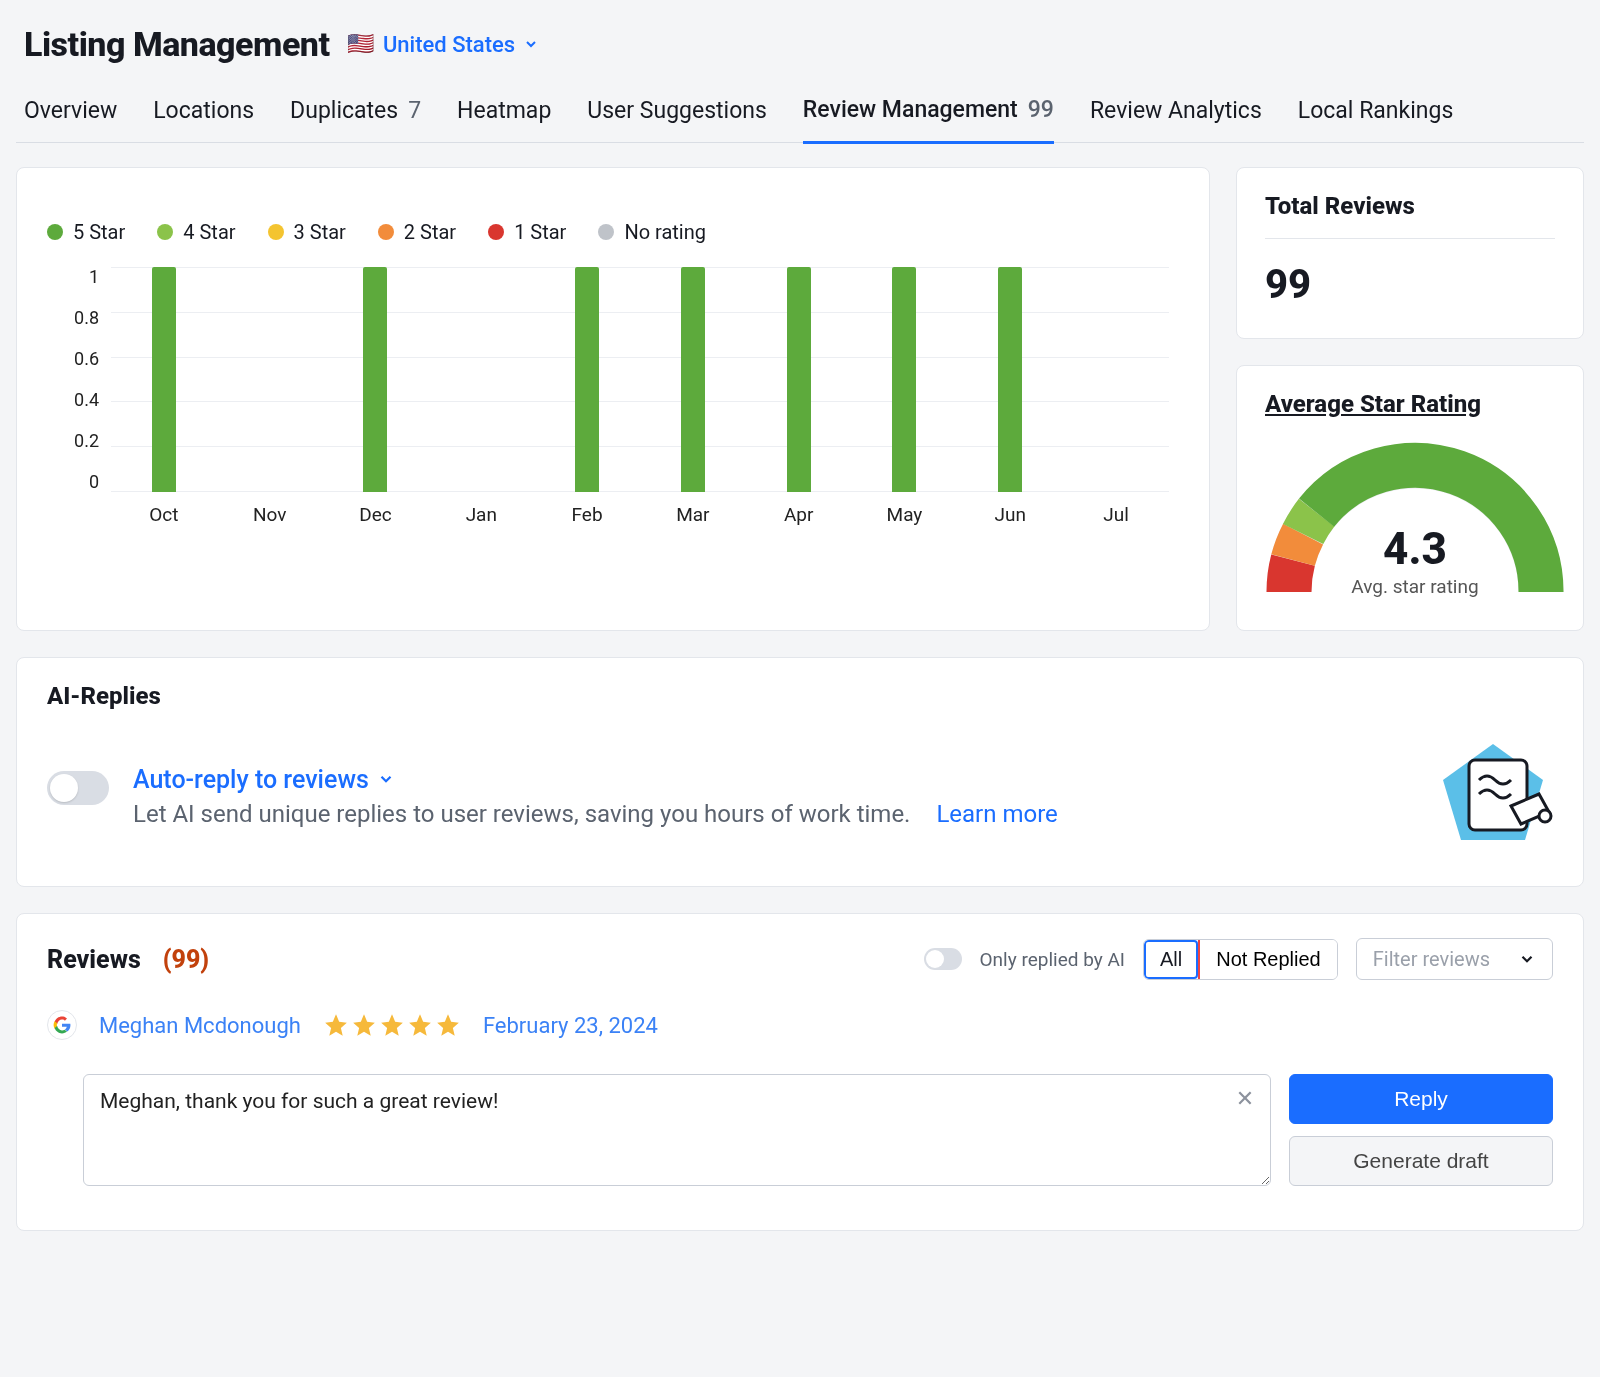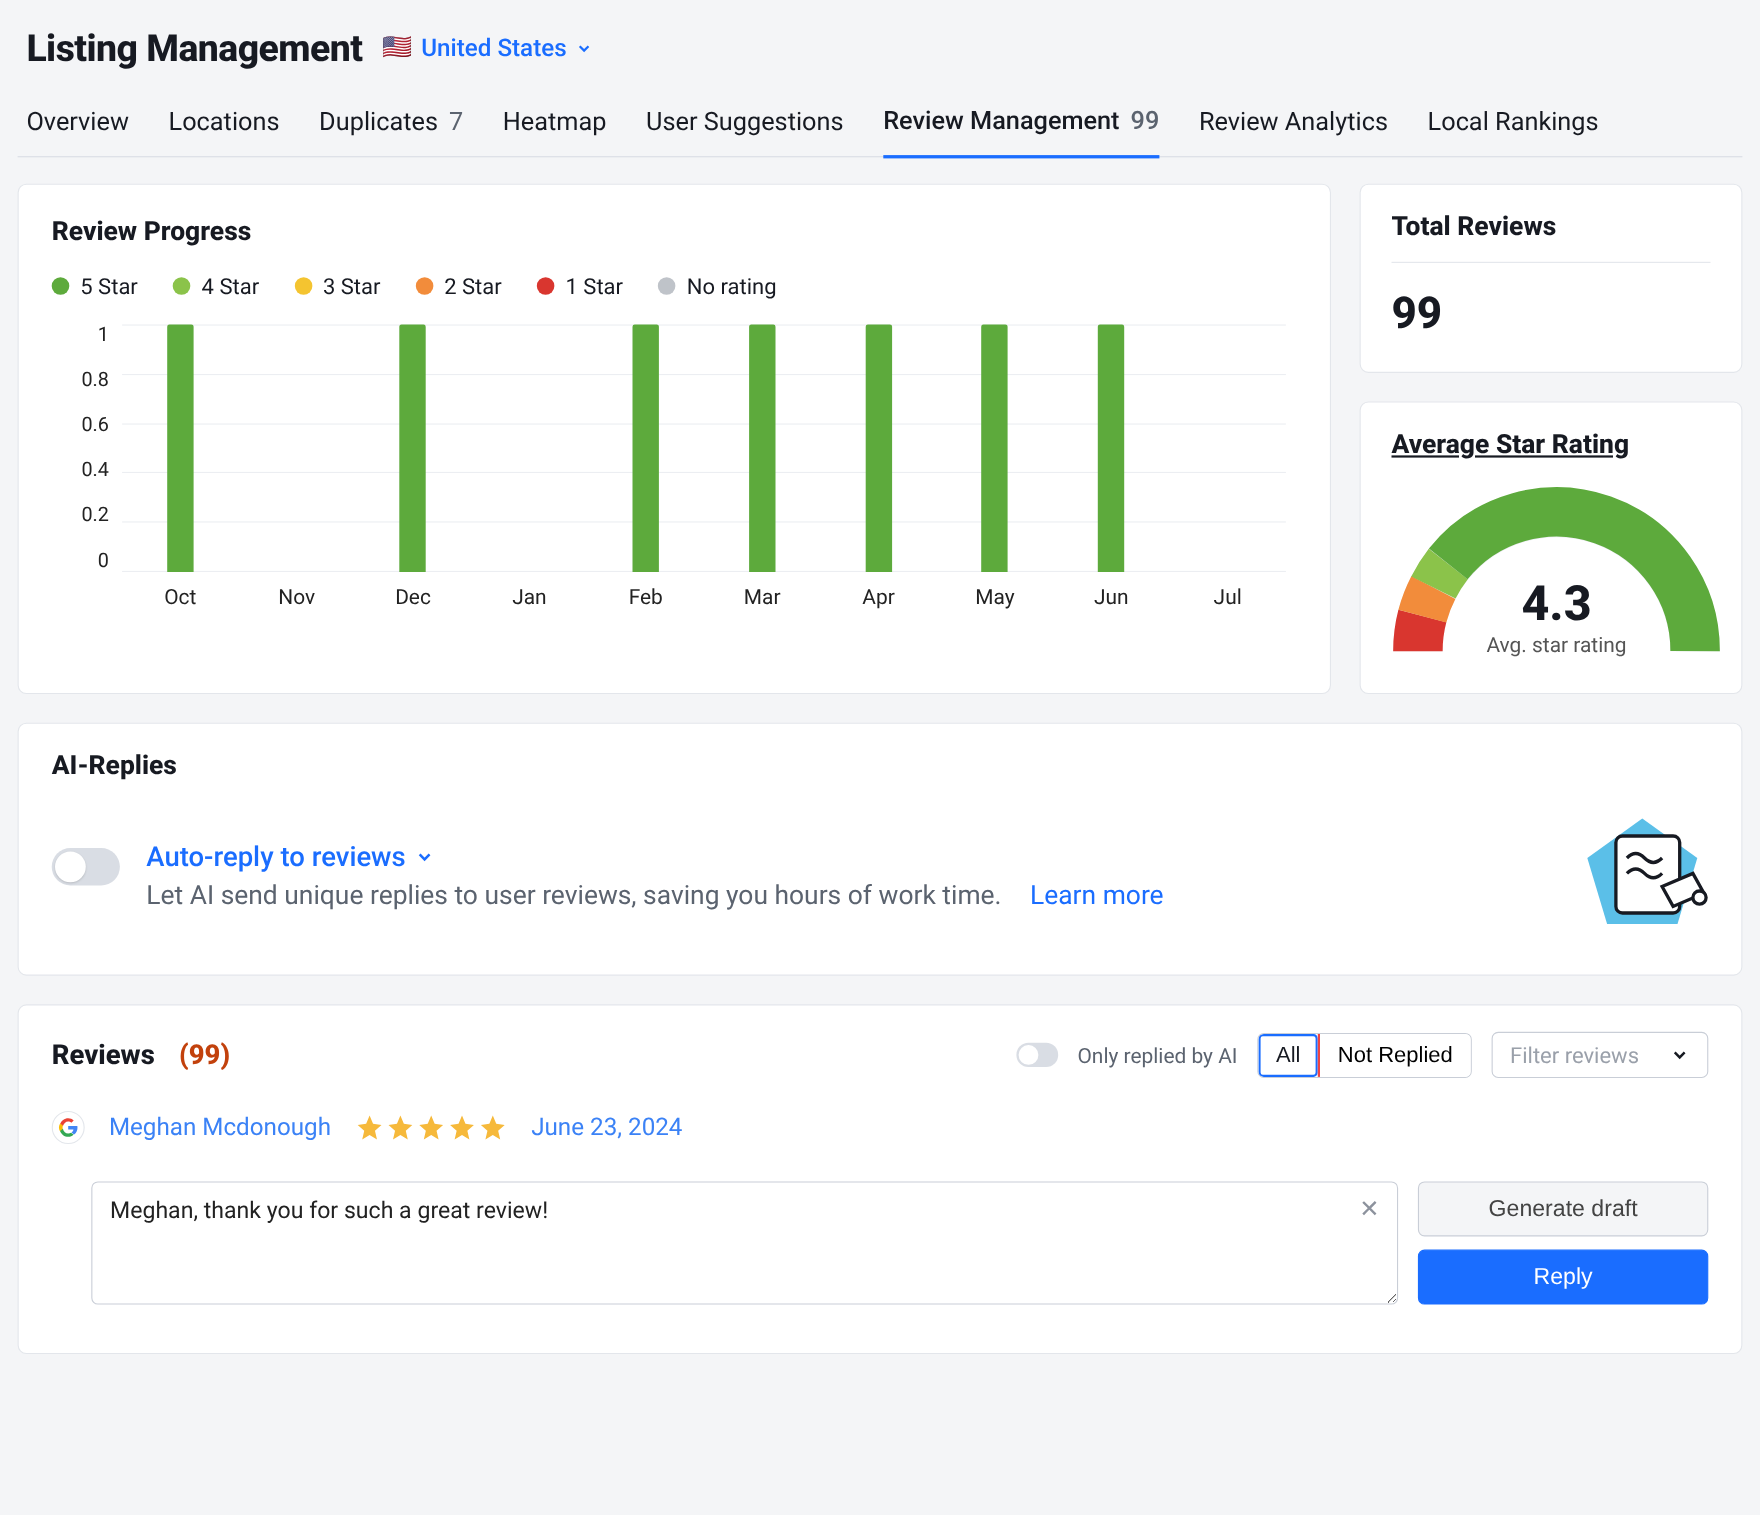--- a/index.html
+++ b/index.html
@@ -132,21 +132,20 @@
   <div class="tab active">
     <span>Review Management</span>
     <span class="count">99</span>
   </div>
   <div class="tab">Review Analytics</div>
   <div class="tab">Local Rankings</div>
 </div>
 
 <div class="row1">
   <div class="card progress-card">
-    <div class="card-title">Review Progress</div>
     <div class="legend">
       <div class="legend-item">
           <span class="dot" style="background:#5daa3c"></span>
           <span>5 Star</span>
         </div>
       <div class="legend-item">
           <span class="dot" style="background:#8bc34a"></span>
           <span>4 Star</span>
         </div>
       <div class="legend-item">
@@ -325,27 +324,27 @@
         <svg class="star" viewBox="0 0 24 24" fill="currentColor">
             <path d="M12 2l2.9 6.9L22 10l-5.5 4.8L18.2 22 12 18.3 5.8 22l1.7-7.2L2 10l7.1-1.1L12 2z"></path>
           </svg>
         <svg class="star" viewBox="0 0 24 24" fill="currentColor">
             <path d="M12 2l2.9 6.9L22 10l-5.5 4.8L18.2 22 12 18.3 5.8 22l1.7-7.2L2 10l7.1-1.1L12 2z"></path>
           </svg>
         <svg class="star" viewBox="0 0 24 24" fill="currentColor">
             <path d="M12 2l2.9 6.9L22 10l-5.5 4.8L18.2 22 12 18.3 5.8 22l1.7-7.2L2 10l7.1-1.1L12 2z"></path>
           </svg>
       </div>
-      <span>June 23, 2024</span>
+      <span>February 23, 2024</span>
     </div>
 
     <div class="reply-row">
       <div class="reply-box reply-row-left">
         <textarea style="">Meghan, thank you for such a great review!</textarea>
         <button class="clear-btn">✕</button>
       </div>
       <div class="reply-actions">
+        <button class="btn primary">Reply</button>
         <button class="btn secondary">Generate draft</button>
-        <button class="btn primary">Reply</button>
       </div>
     </div>
   </div>
 </div>
 
 </body></html>

